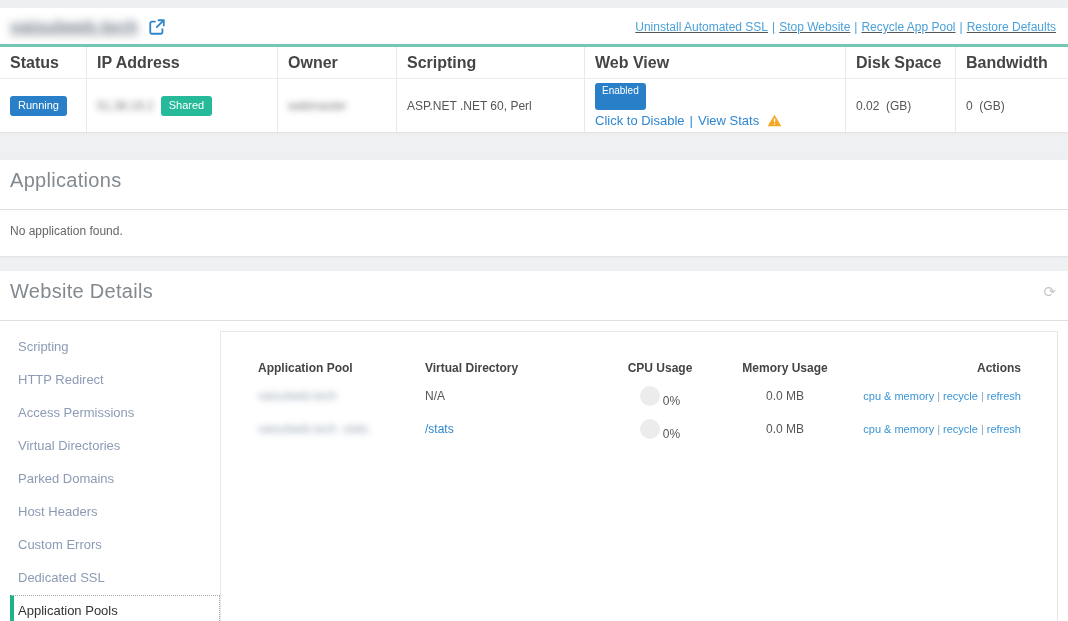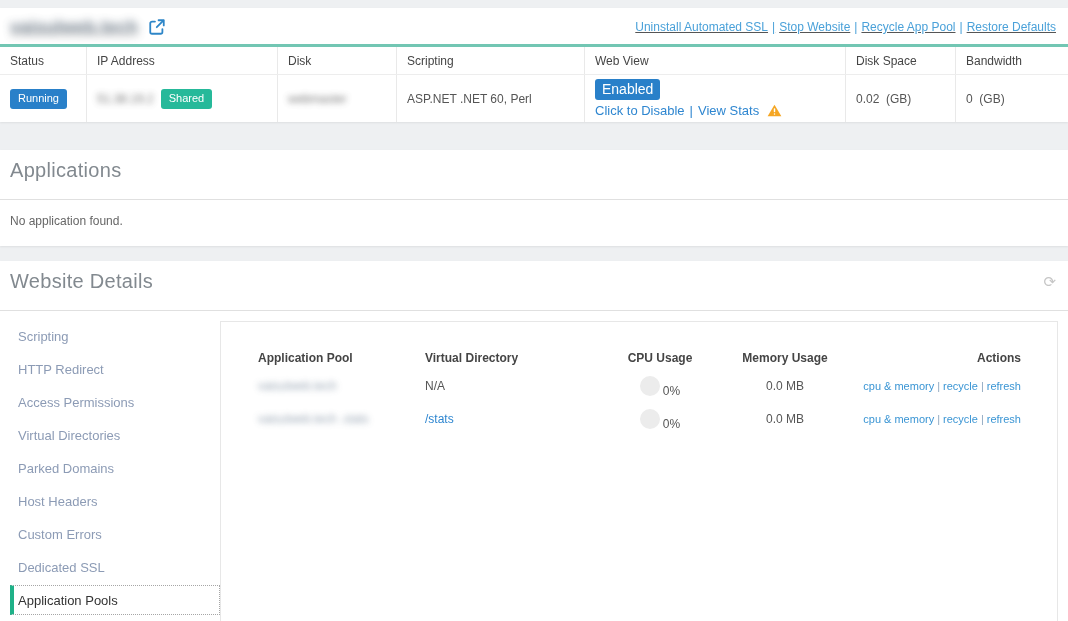--- a/index.html
+++ b/index.html
@@ -15,29 +15,29 @@
   .redacted-sm { filter:blur(3px); opacity:.8; }
   .ext-link { margin-left:10px; display:inline-flex; cursor:pointer; }
   .top-links { margin-left:auto; font-size:12px; color:#4aa1d9; }
   .top-links a { color:#4aa1d9; text-decoration:none; cursor:pointer; }
   .top-links .sep { color:#4aa1d9; margin:0 4px; }
   .teal-line { height:3px; background:#72c6b3; }
 
   .site-table { width:100%; }
   .st-row { display:grid; grid-template-columns:87px 191px 119px 188px 261px 110px 1fr; }
   .st-head { border-bottom:1px solid #ededed; }
-  .st-head > div { padding:7px 10px 6px; font-size:12px; font-weight:normal; color:#454545; border-right:1px solid #e9e9e9; }
+  .st-head > div { padding:7px 10px 6px; font-size:16px; font-weight:bold; color:#454545; border-right:1px solid #e9e9e9; }
   .st-head > div:last-child { border-right:none; }
   .st-data > div { padding:4px 10px; min-height:40px; display:flex; align-items:center; font-size:12px; color:#555; border-right:1px solid #e9e9e9; }
   .st-data > div:last-child { border-right:none; }
   .badge { display:inline-block; color:#fff; font-size:11px; line-height:1; padding:4px 8px 5px; border-radius:3px; white-space:nowrap; }
   .badge-blue { background:#2980c9; }
   .badge-green { background:#26b99a; }
   .webstats-cell { flex-direction:column; align-items:flex-start !important; justify-content:center; }
-  .badge-enabled { font-size:14px; padding:3px 7px 4px; }
+  .badge-enabled { font-size:10px; padding:3px 7px 14px; }
   .webstats-links { margin-top:3px; font-size:13px; display:flex; align-items:center; }
   .webstats-links a { color:#2e86d0; text-decoration:none; cursor:pointer; }
   .webstats-links .sep { color:#2e86d0; margin:0 5px; }
   .warn-icon { margin-left:8px; display:inline-flex; }
   .num-cell { white-space:pre; }
 
   
   .card-apps { margin-top:28px; }
   .card-details { margin-top:15px; }
   .section-head { display:flex; align-items:center; padding:9px 12px 17px 10px; border-bottom:1px solid #e0e0e0; }
@@ -81,21 +81,21 @@
     <span class="top-links">
       <a>Uninstall Automated SSL</a><span class="sep">|</span><a>Stop Website</a><span class="sep">|</span><a>Recycle App Pool</a><span class="sep">|</span><a>Restore Defaults</a>
     </span>
   </div>
   <div class="teal-line"></div>
 
   <div class="site-table">
     <div class="st-row st-head">
       <div>Status</div>
       <div>IP Address</div>
-      <div>Disk</div>
+      <div>Owner</div>
       <div>Scripting</div>
       <div>Web View</div>
       <div>Disk Space</div>
       <div>Bandwidth</div>
     </div>
     <div class="st-row st-data">
       <div>
         <span class="badge badge-blue">Running</span>
       </div>
       <div>

